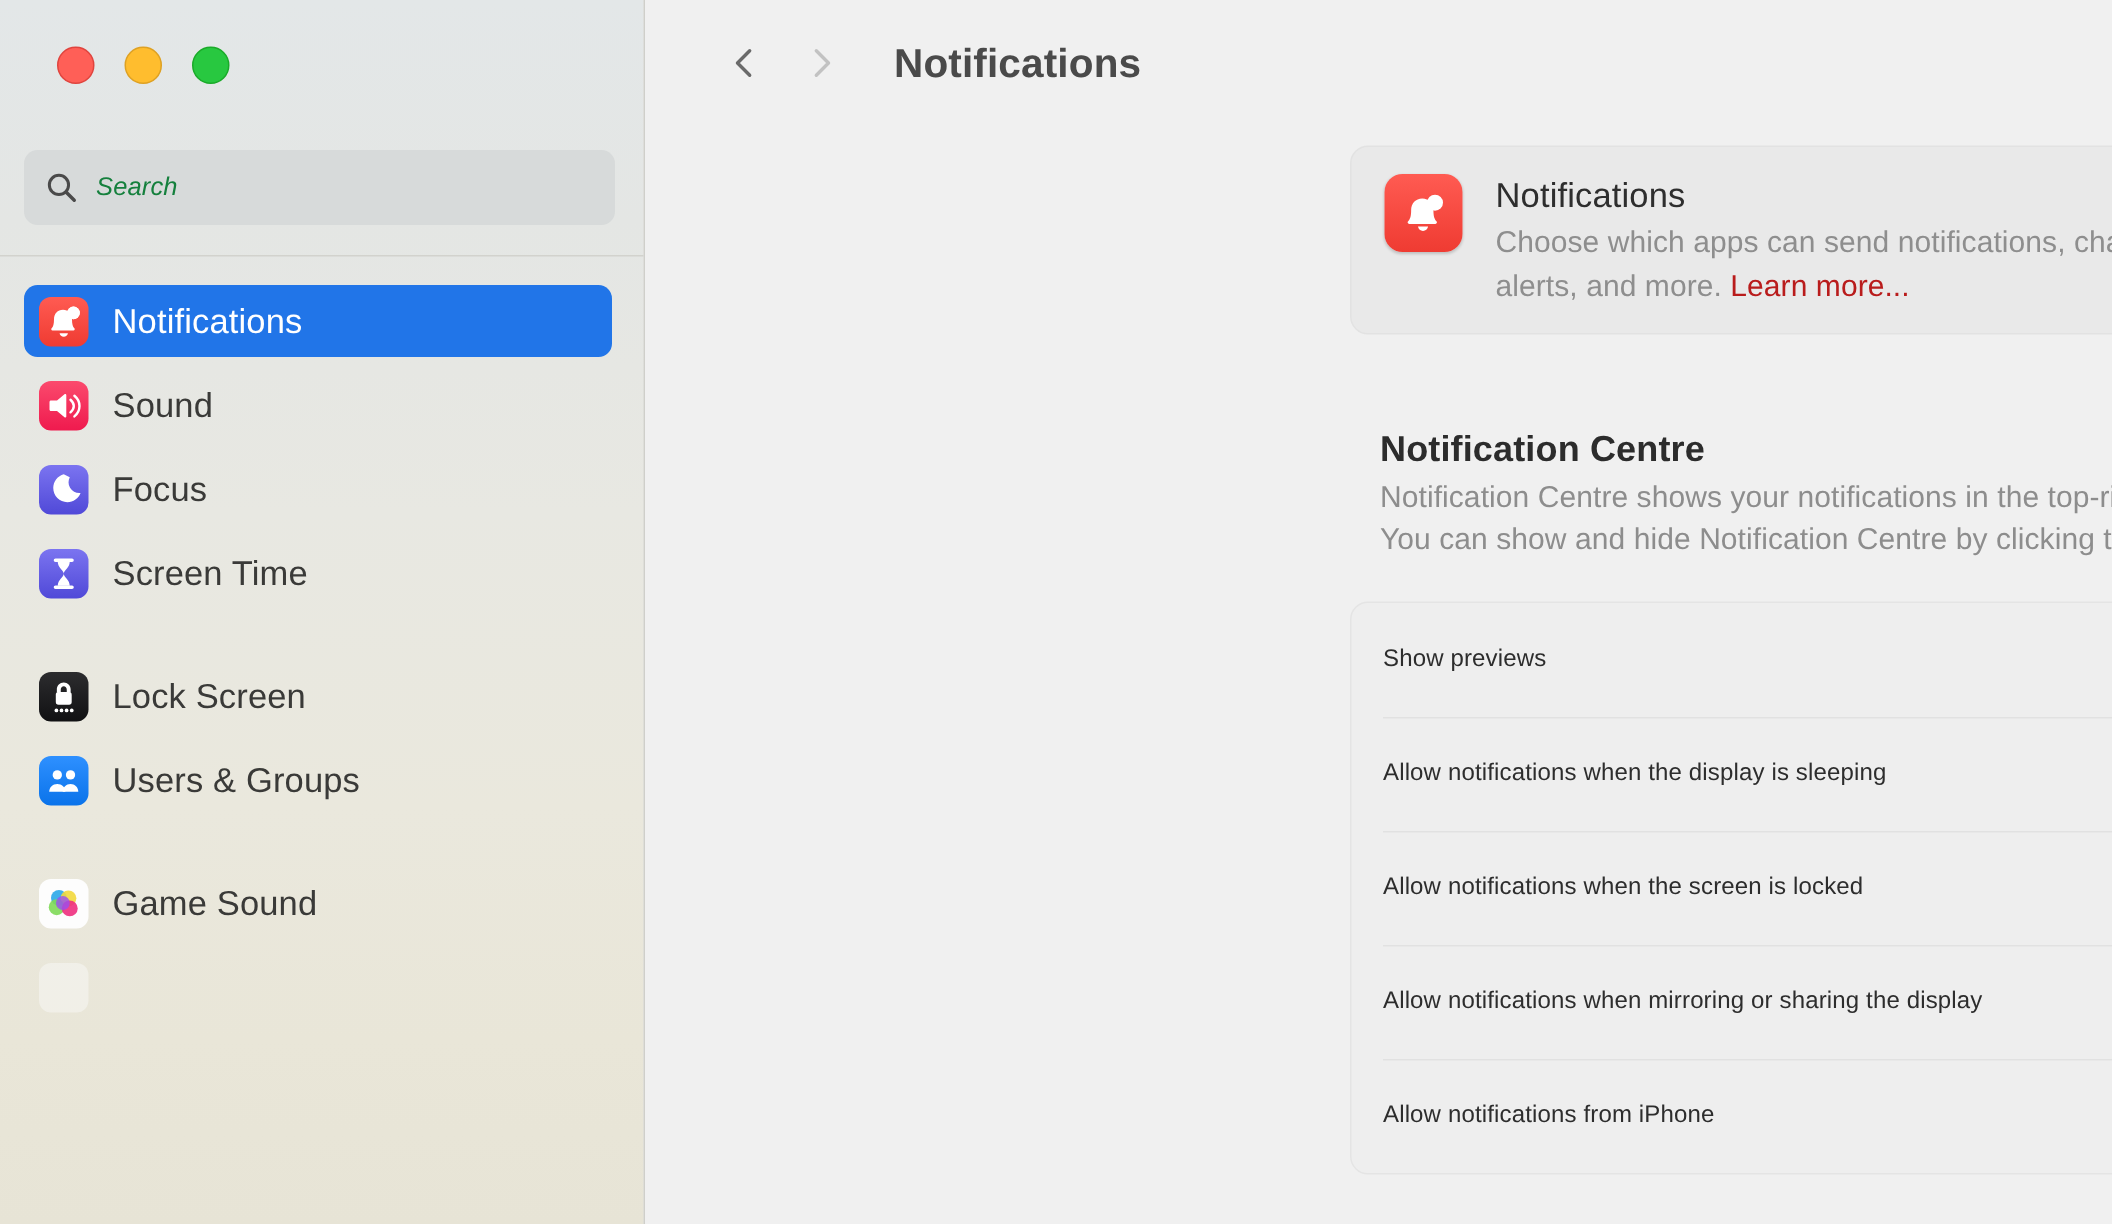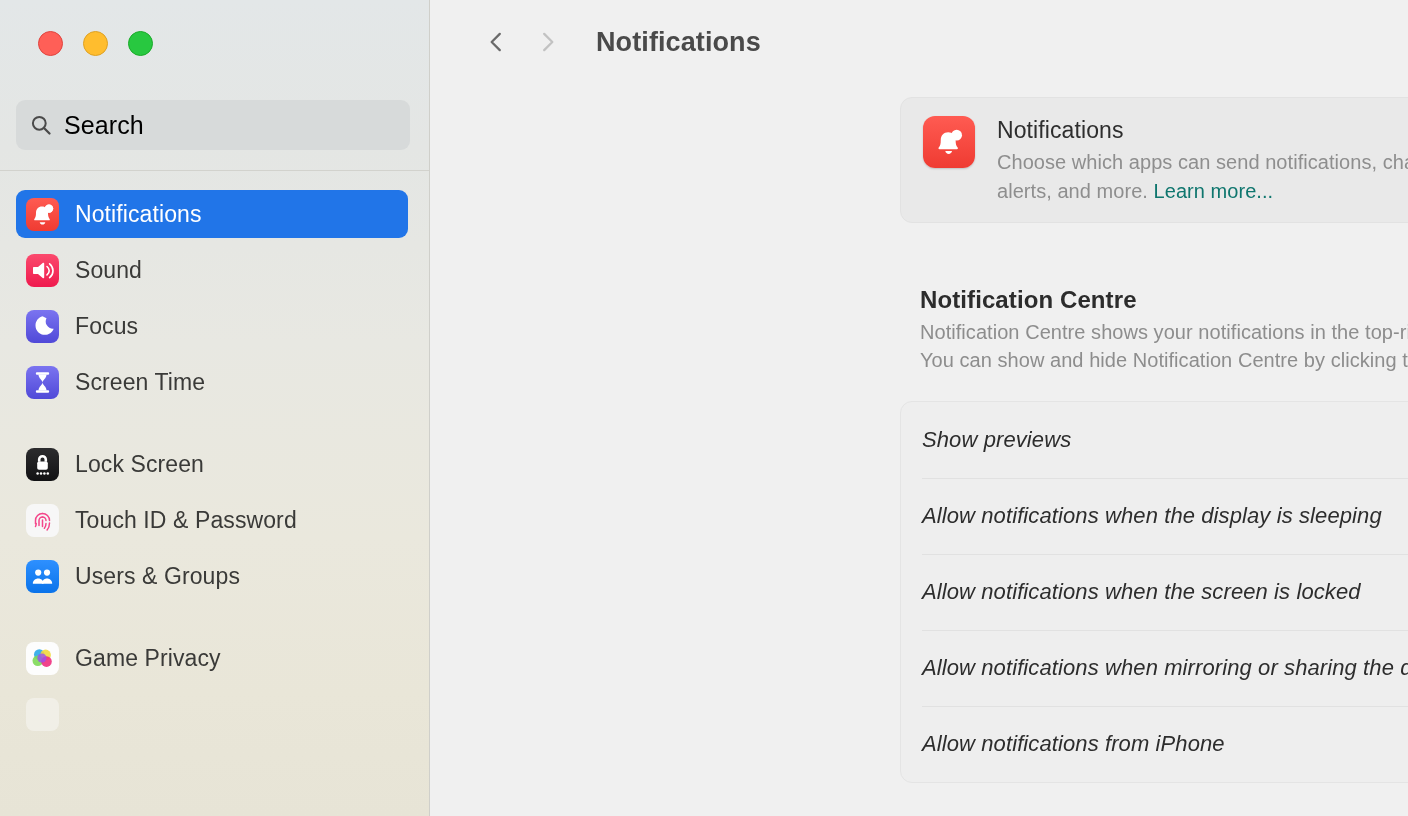--- a/index.html
+++ b/index.html
@@ -61,23 +61,24 @@
     height: 50px;
     background: #d7dada;
     border-radius: 9px;
     display: flex;
     align-items: center;
     padding: 0 14px;
     gap: 12px;
   }
   .search-icon { width: 22px; height: 22px; flex: 0 0 22px; display:block; }
   .search-text {
-    font-size: 25px;
-    color: #000000;
-    letter-spacing: 0.1px;
+    font-size: 17px;
+    color: #15803d;
+    letter-spacing: 0.1px;
+    font-style: italic;
   }
 
   .sidebar-divider {
     position: absolute;
     top: 170px; left: 0;
     width: 430px;
     height: 1px;
     background: #d2d2cd;
   }
 
@@ -178,21 +179,21 @@
     margin-bottom: 4px;
     letter-spacing: 0.1px;
   }
   .banner-desc {
     font-size: 20px;
     color: #8e8e8e;
     line-height: 29px;
     max-width: 800px;
     letter-spacing: 0.05px;
   }
-  .learn-more { color: #0f766e; }
+  .learn-more { color: #b91c1c; }
 
   .section-head {
     position: absolute;
     top: 286px; left: 490px;
     width: 900px;
   }
   .section-title {
     font-size: 24px;
     font-weight: bold;
     color: #2c2c2c;
@@ -224,25 +225,24 @@
     padding: 0 22px 0 21px;
   }
   .row + .row::before {
     content: "";
     position: absolute;
     top: 0; left: 21px; right: 0;
     height: 1px;
     background: #e1e1e1;
   }
   .row-label {
-    font-size: 22px;
+    font-size: 16px;
     color: #2d2d2d;
     letter-spacing: 0.1px;
     white-space: nowrap;
-    font-style: italic;
   }
 </style>
 </head>
 <body>
 
 <div id="app">
 
   <div class="sidebar">
 
     <div class="traffic-lights">
@@ -322,37 +322,20 @@
               <circle cx="11.6" cy="25.6" r="1.25" fill="#fff"></circle>
               <circle cx="15" cy="25.6" r="1.25" fill="#fff"></circle>
               <circle cx="18.4" cy="25.6" r="1.25" fill="#fff"></circle>
               <circle cx="21.8" cy="25.6" r="1.25" fill="#fff"></circle>
             </svg>
           </span>
           <span class="label">Lock Screen</span>
         </div>
 
 
-        <div class="nav-item">
-          <span class="nav-icon" style="background:#f7f7f7">
-            <svg viewBox="0 0 33 33" width="33" height="33">
-              <g fill="none" stroke="#f4468a" stroke-width="1.5" stroke-linecap="round">
-                <path d="M16.5 9.5c-3.9 0-7 3.1-7 7v3.2"></path>
-                <path d="M23.5 16.5c0-3.9-3.1-7-7-7"></path>
-                <path d="M16.5 13c-1.9 0-3.5 1.6-3.5 3.5v5"></path>
-                <path d="M20 16.5c0-1.9-1.6-3.5-3.5-3.5"></path>
-                <path d="M16.5 16v6.5"></path>
-                <path d="M20 19.5c0 2-.6 3.6-1.6 4.8"></path>
-                <path d="M23.5 19c0 3-.9 5.4-2.4 7"></path>
-                <path d="M9.5 22.5c.5-1 .7-2 .7-3"></path>
-              </g>
-            </svg>
-          </span>
-          <span class="label">Touch ID &amp; Password</span>
-        </div>
 
         <div class="nav-item">
           <span class="nav-icon" style="background:linear-gradient(180deg,#2e90ff,#0a73ea)">
             <svg viewBox="0 0 33 33" width="33" height="33">
               <circle cx="12.2" cy="12.6" r="3.1" fill="#fff"></circle>
               <circle cx="21" cy="12.6" r="3.1" fill="#fff"></circle>
               <path d="M6.8 23.8c0-3 2.4-5.2 5.4-5.2s5.4 2.2 5.4 5.2z" fill="#fff"></path>
               <path d="M15.8 23.8c0-3 2.4-5.2 5.2-5.2s5.2 2.2 5.2 5.2z" fill="#fff"></path>
             </svg>
           </span>
@@ -368,21 +351,21 @@
         <div class="nav-item">
           <span class="nav-icon" style="background:#fdfdfd">
             <svg viewBox="0 0 33 33" width="33" height="33">
               <circle cx="13.3" cy="12.6" r="5.3" fill="#2aa7e8" opacity="0.9"></circle>
               <circle cx="19.6" cy="12.9" r="5.3" fill="#f2d83c" opacity="0.9"></circle>
               <circle cx="11.8" cy="18.8" r="5.3" fill="#7ed957" opacity="0.9"></circle>
               <circle cx="20.5" cy="19.6" r="5.3" fill="#ee2f7e" opacity="0.9"></circle>
               <circle cx="15.9" cy="16" r="4.6" fill="#9b4df0" opacity="0.8"></circle>
             </svg>
           </span>
-          <span class="label">Game Privacy</span>
+          <span class="label">Game Sound</span>
         </div>
 
         <div class="nav-item partial-item">
           <span class="nav-icon" style="background:#fafafa"></span>
         </div>
       </div>
 
     </div>
   </div>
 

